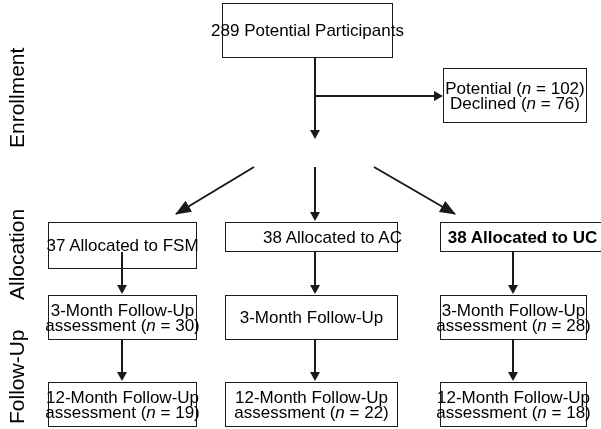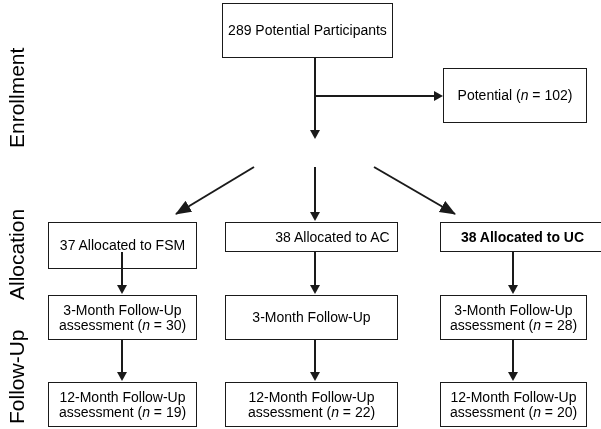--- a/index.html
+++ b/index.html
@@ -32,21 +32,21 @@
   .box {
     position: absolute;
     box-sizing: border-box;
     border: 1.6px solid #1a1a1a;
     background: #ffffff;
     display: flex;
     flex-direction: column;
     align-items: center;
     justify-content: center;
     text-align: center;
-    font-size: 14px;
+    font-size: 17px;
     line-height: 15px;
     color: #000000;
   }
   .box .ln { display: block; white-space: nowrap; }
   .box em { font-style: italic; }
   
   .vline, .hline {
     position: absolute;
     background: #1a1a1a;
   }
@@ -89,20 +89,21 @@
   </div>
 
   <div class="vline" style="left:314px; top:58px; height:73px;"></div>
   <div class="arrowhead-down" style="left:310px; top:130px;"></div>
 
   <div class="hline" style="left:314px; top:95px; width:121px;"></div>
   <div class="arrowhead-right" style="left:434px; top:91px;"></div>
 
   <div class="box" style="left:443px; top:68px; width:144px; height:55px;">
     <span class="ln"><span>Potential (</span><em>n</em><span> = 102)</span></span>
+    <span class="ln"><span>Declined (</span><em>n</em><span> = 76)</span></span>
   </div>
 
 
   <svg class="diag-svg" viewBox="0 0 601 429" xmlns="http://www.w3.org/2000/svg">
     <defs>
       <marker id="ah" markerWidth="9" markerHeight="9" refX="7.5" refY="3.2" orient="auto" markerUnits="strokeWidth">
         <path d="M0,0 L8,3.2 L0,6.4 z" fill="#1a1a1a"></path>
       </marker>
     </defs>
 
@@ -157,16 +158,16 @@
 
   <div class="box" style="left:440px; top:295px; width:147px; height:45px;">
     <span class="ln">3-Month Follow-Up</span>
     <span class="ln"><span>assessment (</span><em>n</em><span> = 28)</span></span>
   </div>
   <div class="vline" style="left:512px; top:340px; height:33px;"></div>
   <div class="arrowhead-down" style="left:508px; top:372px;"></div>
 
   <div class="box" style="left:440px; top:382px; width:147px; height:45px;">
     <span class="ln">12-Month Follow-Up</span>
-    <span class="ln"><span>assessment (</span><em>n</em><span> = 20)</span></span>
+    <span class="ln"><span>assessment (</span><em>n</em><span> = 18)</span></span>
   </div>
 
 </div>
 
 </body></html>

